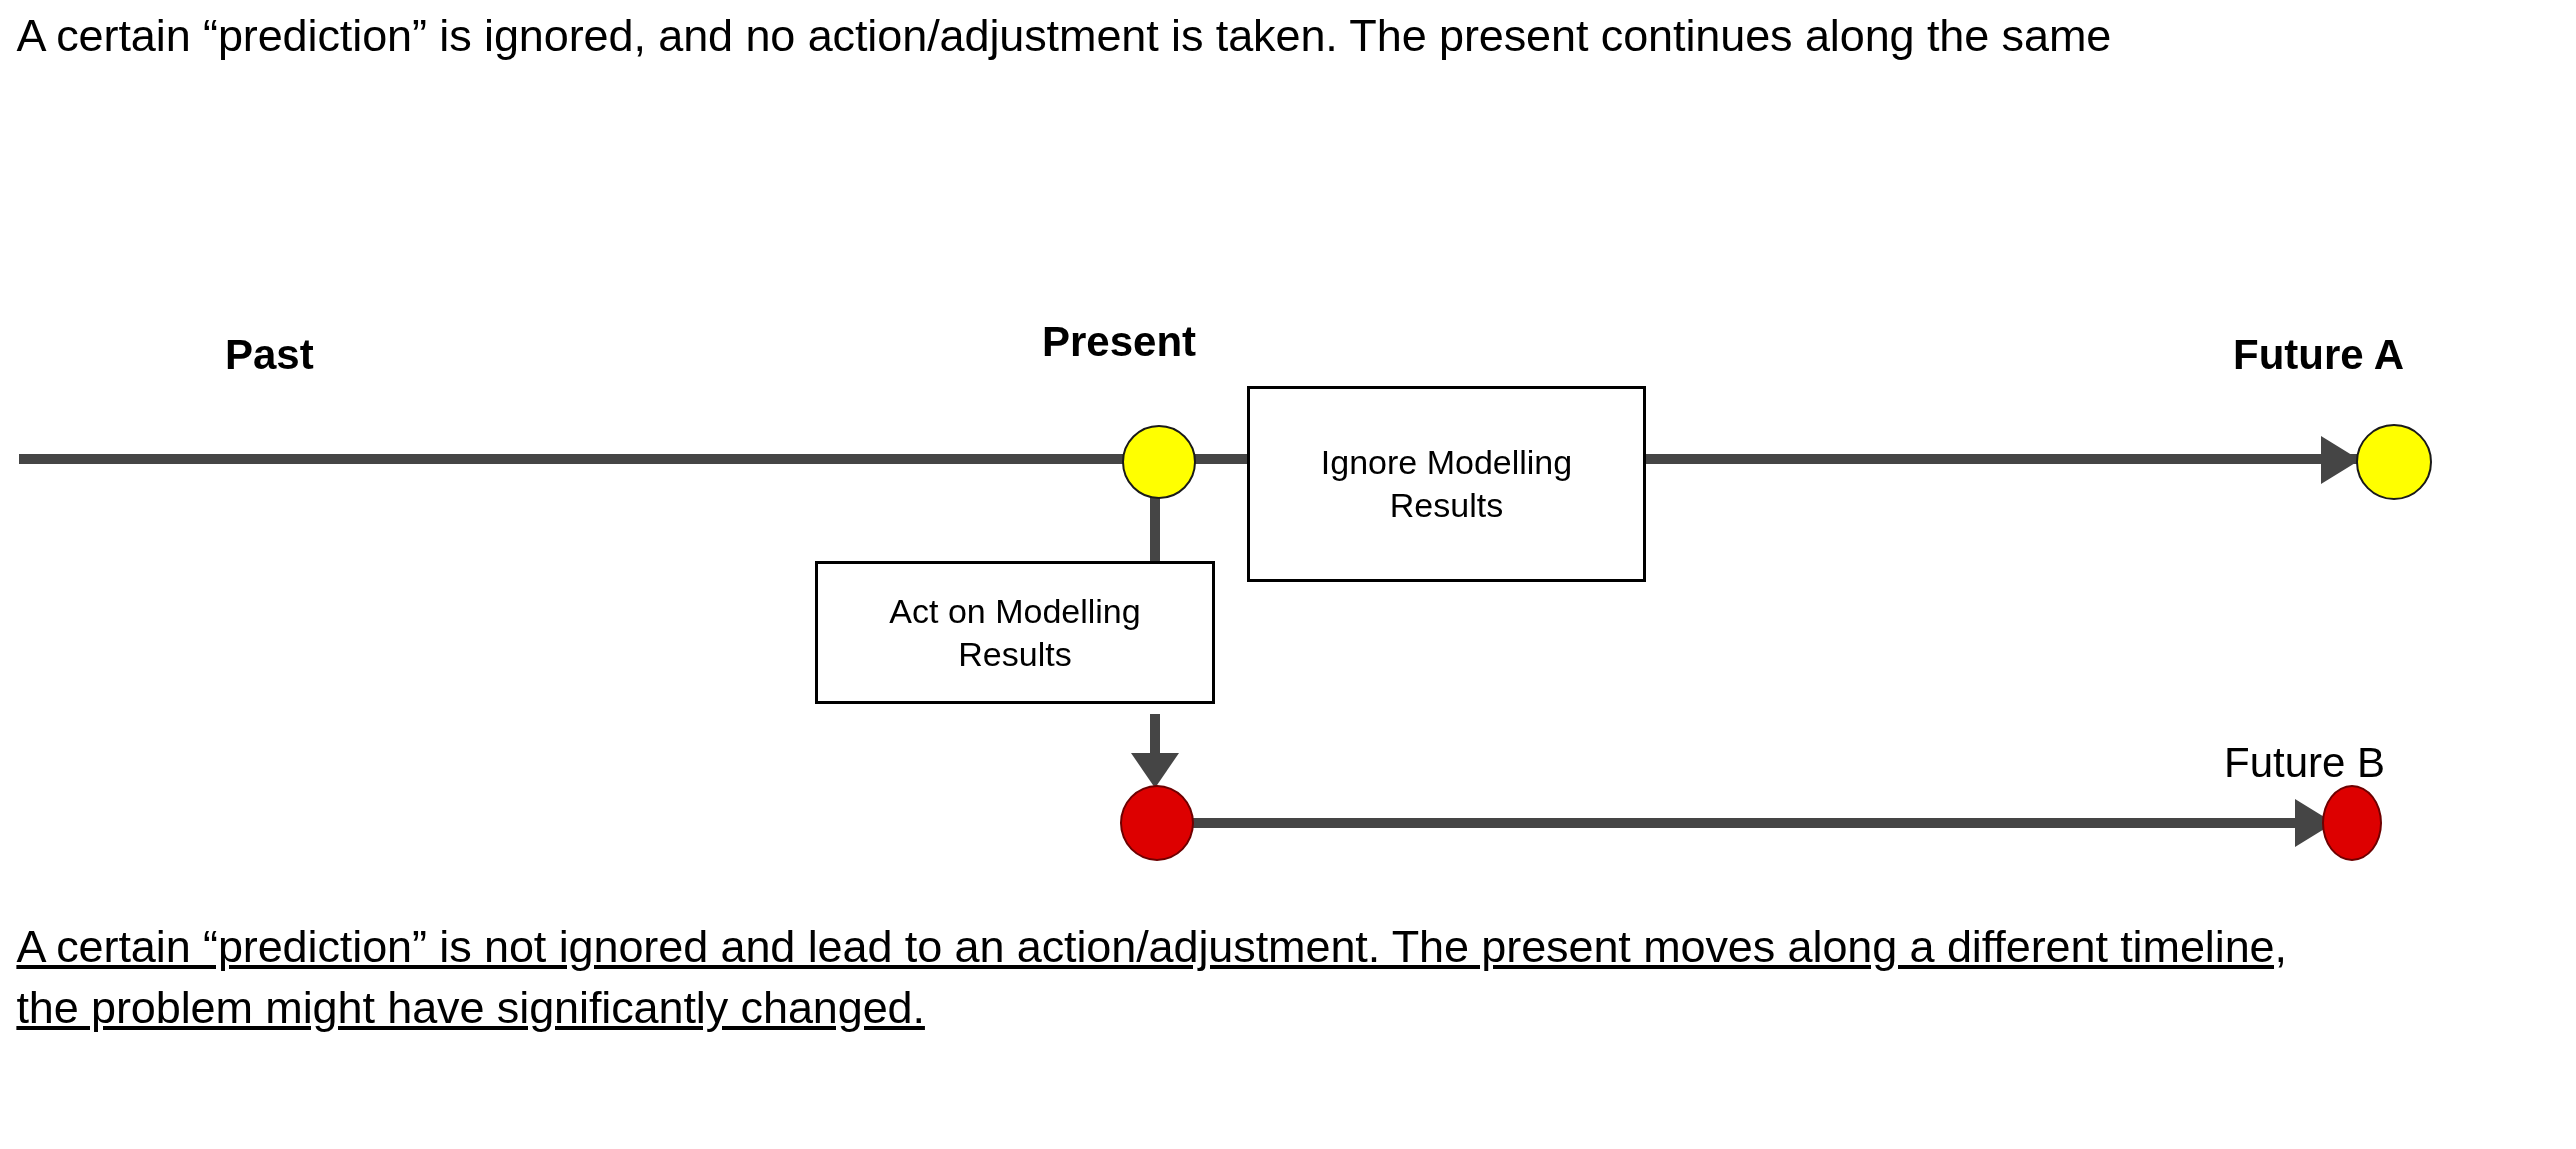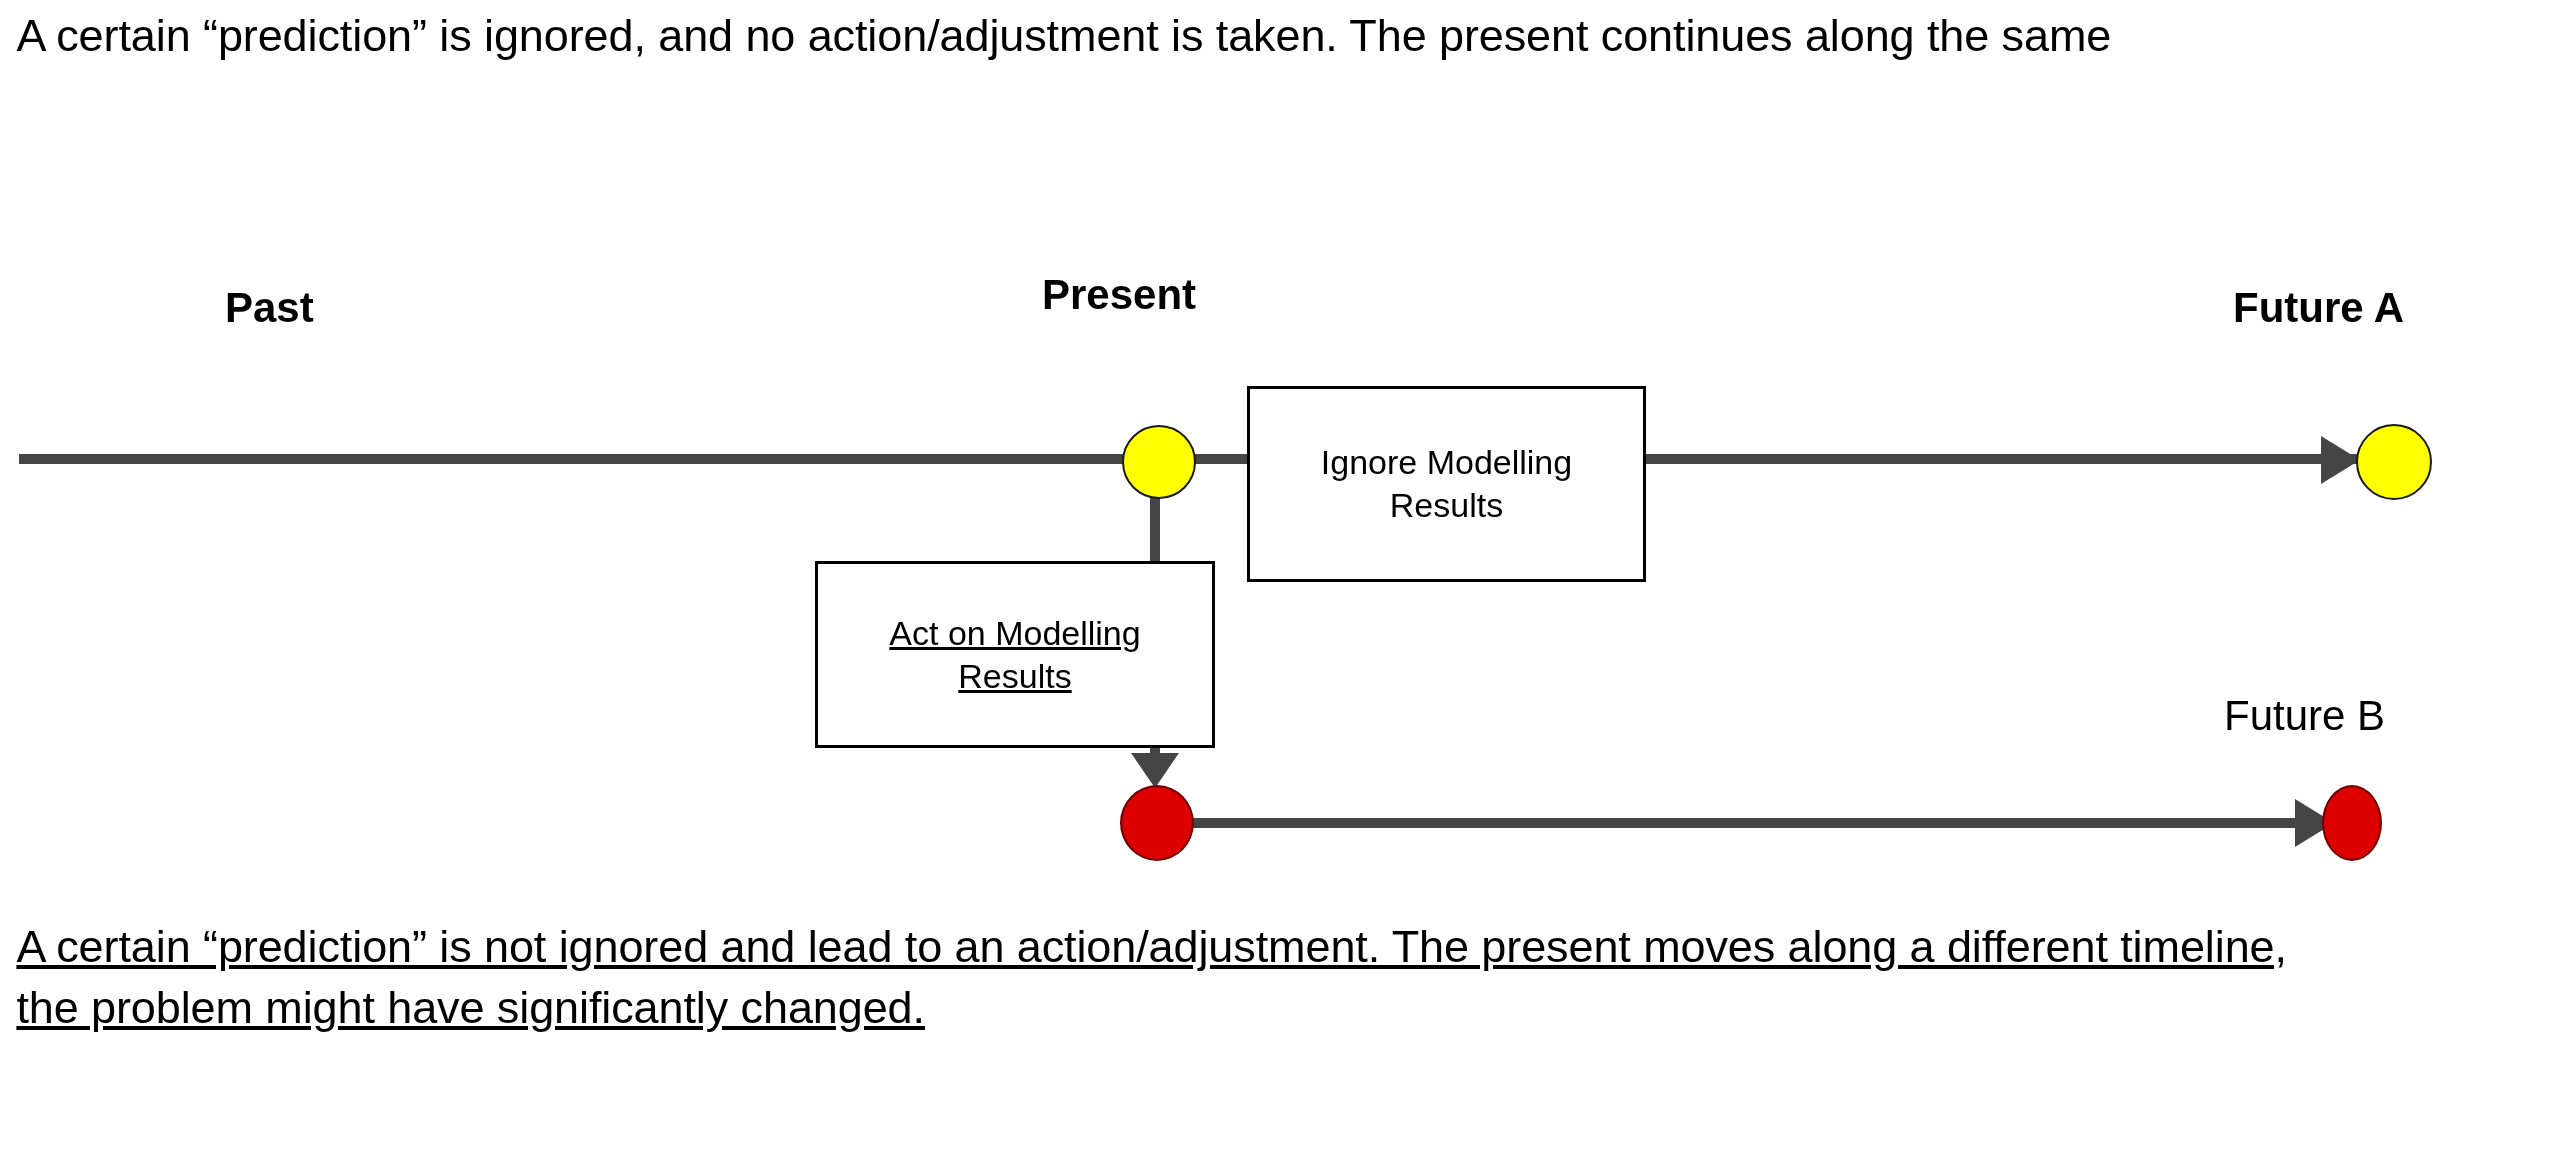--- a/index.html
+++ b/index.html
@@ -56,20 +56,21 @@
     height: 1149px;
   }
 
   
   .axis-label {
     position: absolute;
     font-size: 42px;
     font-weight: bold;
     white-space: nowrap;
     color: #000;
+    margin-top: 47px;
   }
   .axis-label.thin { font-weight: normal; }
 
   #label-past    { left: 225px;  top: 284px; }
   #label-present { left: 1042px; top: 271px; }
   #label-future-a{ left: 2233px; top: 284px; }
   #label-future-b{ left: 2224px; top: 692px; }
 
   
   .hline {
@@ -133,21 +134,21 @@
     box-sizing: border-box;
     display: flex;
     align-items: center;
     justify-content: center;
     text-align: center;
     font-size: 34px;
     line-height: 1.26;
     color: #000;
   }
   #box-ignore { left: 1247px; top: 386px; width: 399px;  height: 196px; }
-  #box-act    { left: 815px; top: 561px; width: 400px;  height: 187px; text-decoration: underline; }
+  #box-act    { left: 815px; top: 561px; width: 400px;  height: 143px; }
   .callout span { display: block; }
 </style>
 </head>
 <body>
 
 <div class="page">
 
   <div class="para top">
     <span class="line">A certain “prediction” is ignored, and no action/adjustment is taken. The present continues along the same</span>
   </div>

